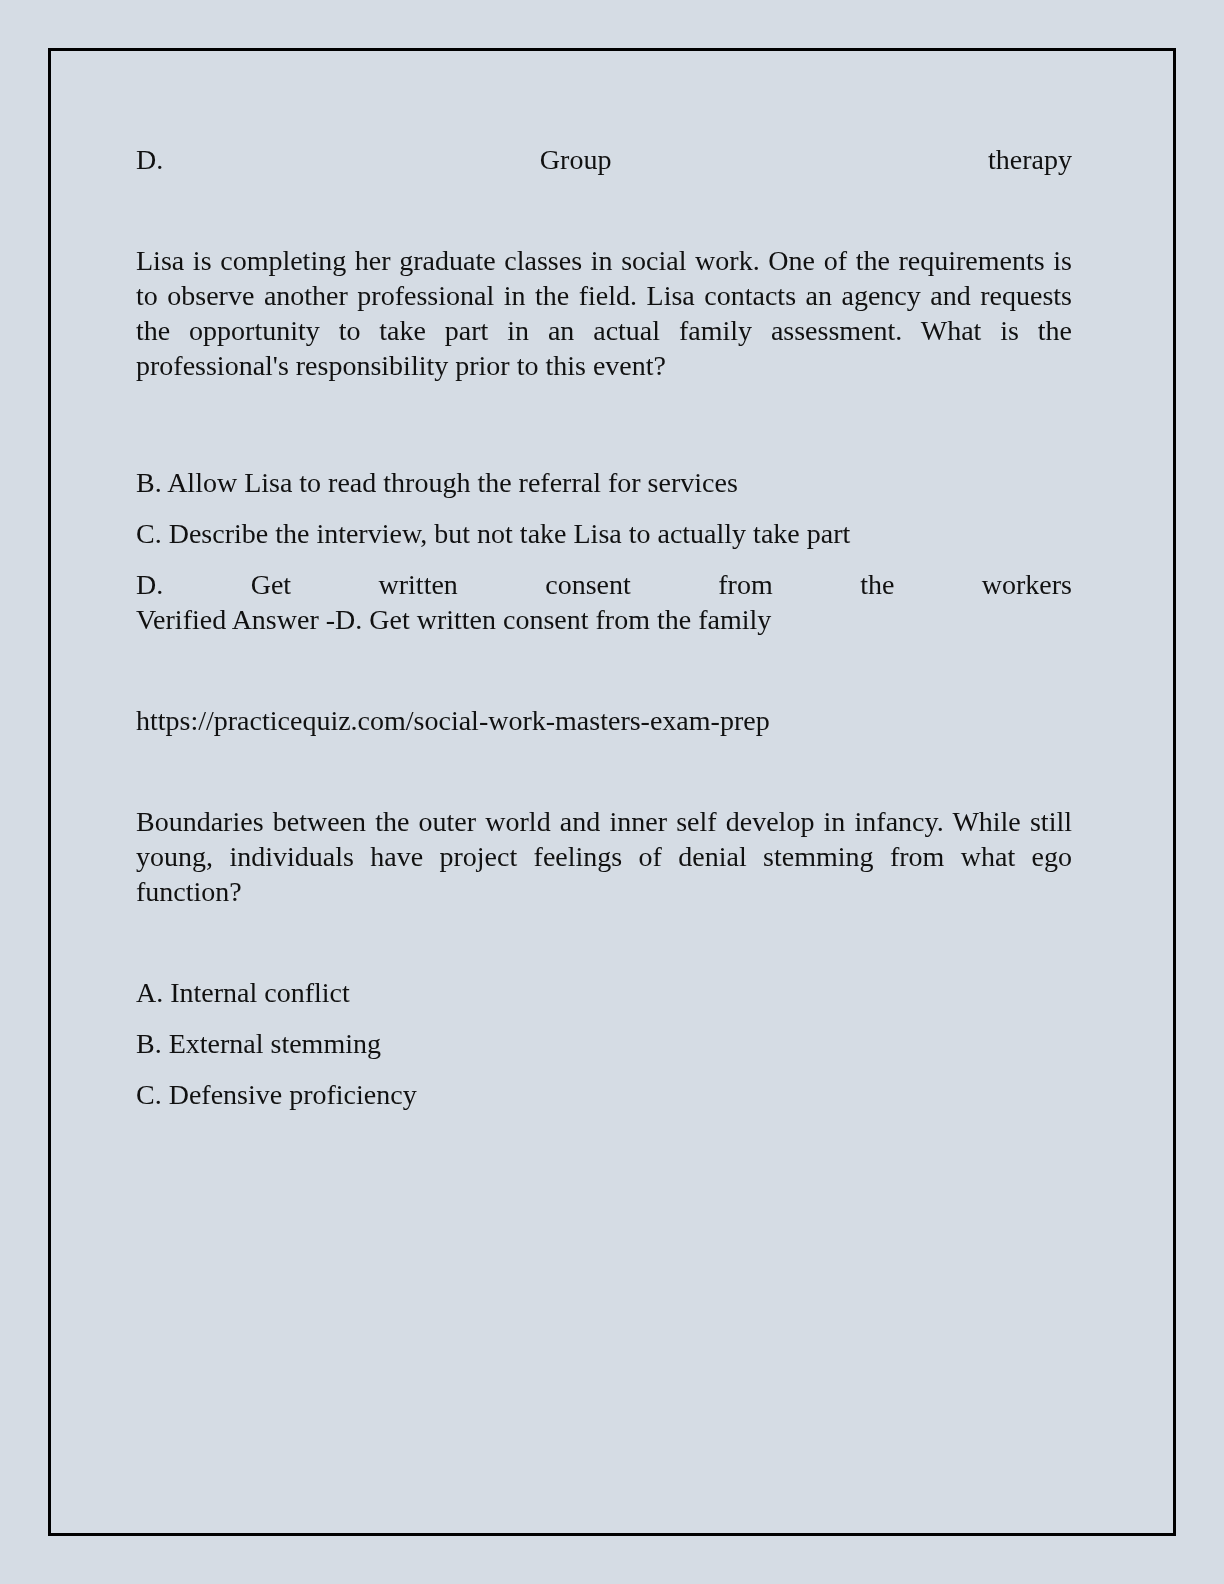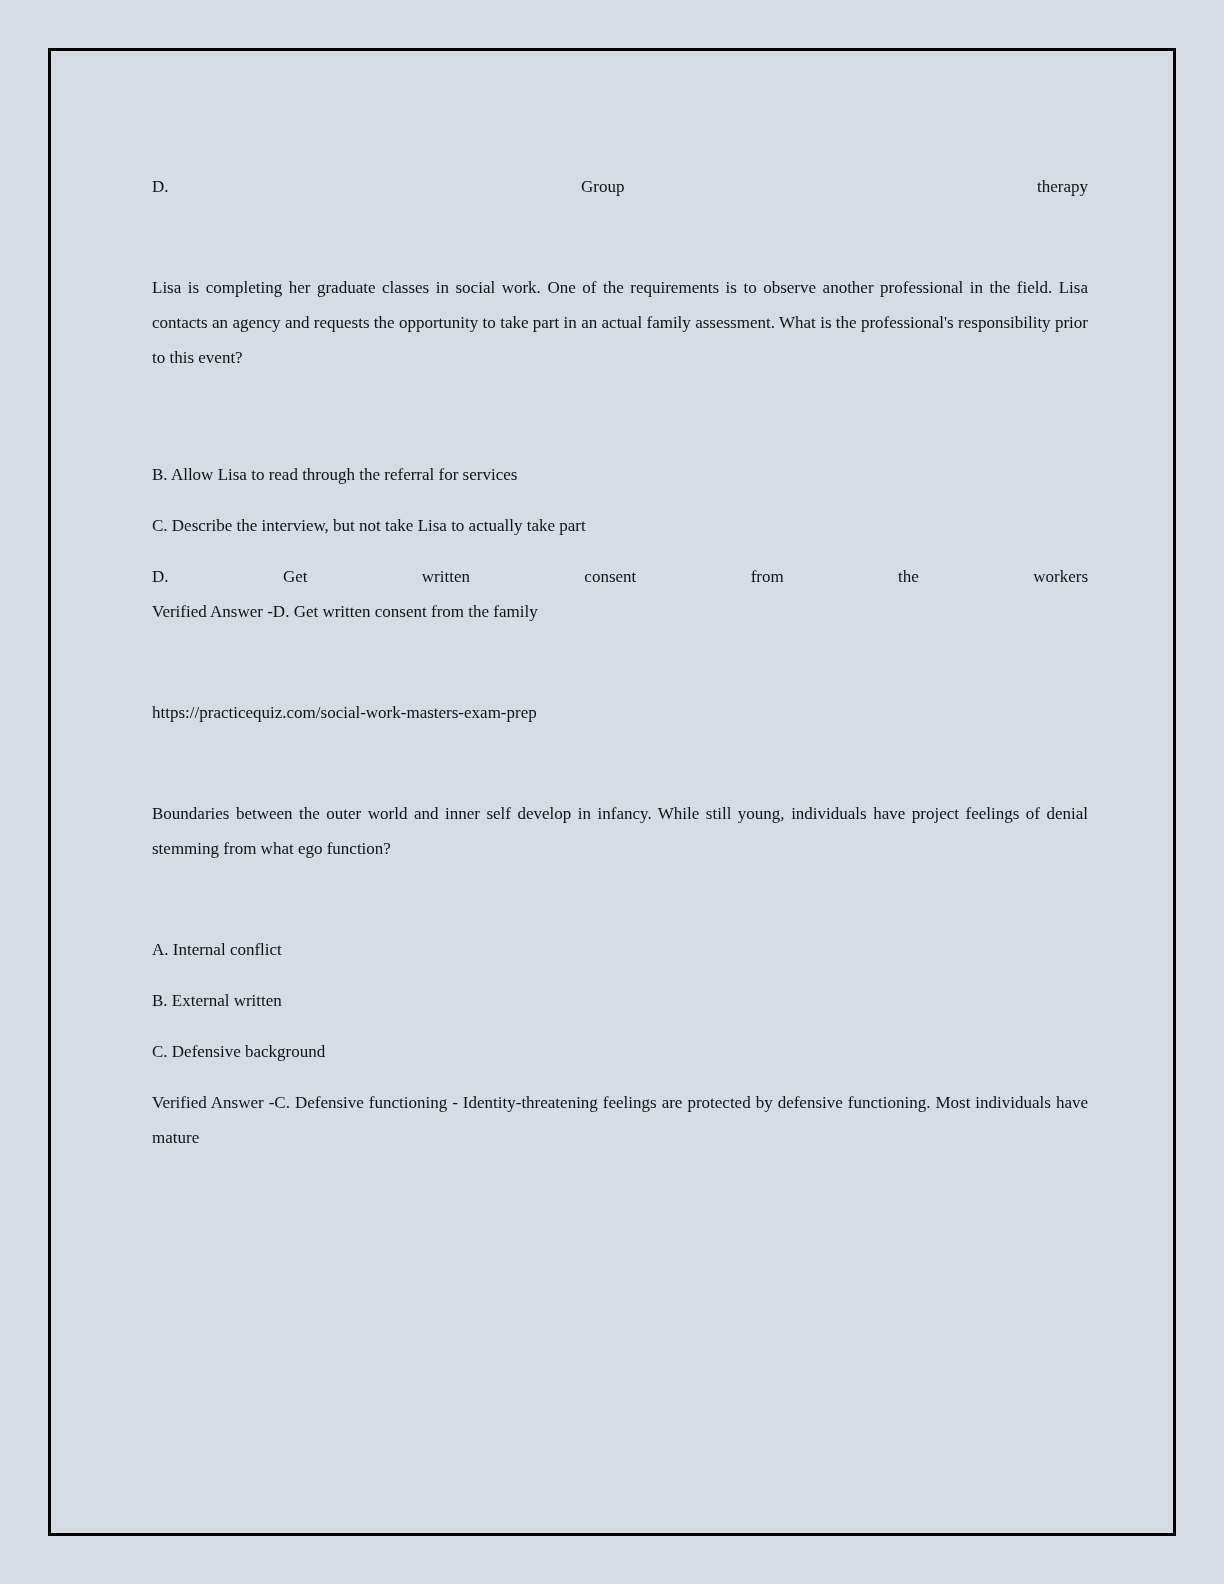--- a/index.html
+++ b/index.html
@@ -13,25 +13,24 @@
   }
   .frame {
     position: absolute;
     left: 48px; top: 48px;
     width: 1122px; height: 1482px;
     border: 3px solid #000;
     box-sizing: content-box;
   }
   .content {
     position: absolute;
-    left: 152px; top: 142px;
+    left: 136px; top: 142px;
     width: 936px;
-    font-size: 17px;
+    font-size: 28px;
     line-height: 35px;
-    margin-top: 27px;
   }
   p { margin: 0; }
   .justify { text-align: justify; text-align-last: left; }
   .justify-full { text-align: justify; text-align-last: justify; }
   .gap-big { height: 66px; }
   .gap-opt { height: 16px; }
   .option { margin: 0; }
 </style>
 </head>
 <body>
@@ -62,20 +61,19 @@
 
   <p>https://practicequiz.com/social-work-masters-exam-prep</p>
 
   <div class="gap-big"></div>
 
   <section>
     <p class="justify">Boundaries between the outer world and inner self develop in infancy. While still young, individuals have project feelings of denial stemming from what ego function?</p>
     <div class="gap-big"></div>
     <p class="option">A. Internal conflict</p>
     <div class="gap-opt"></div>
-    <p class="option">B. External written</p>
+    <p class="option">B. External stemming</p>
     <div class="gap-opt"></div>
-    <p class="option">C. Defensive background</p>
+    <p class="option">C. Defensive proficiency</p>
     <div class="gap-opt"></div>
-    <p class="justify-full">Verified Answer -C. Defensive functioning - Identity-threatening feelings are protected by defensive functioning. Most individuals have mature</p>
   </section>
 
 </div>
 
 </body></html>

